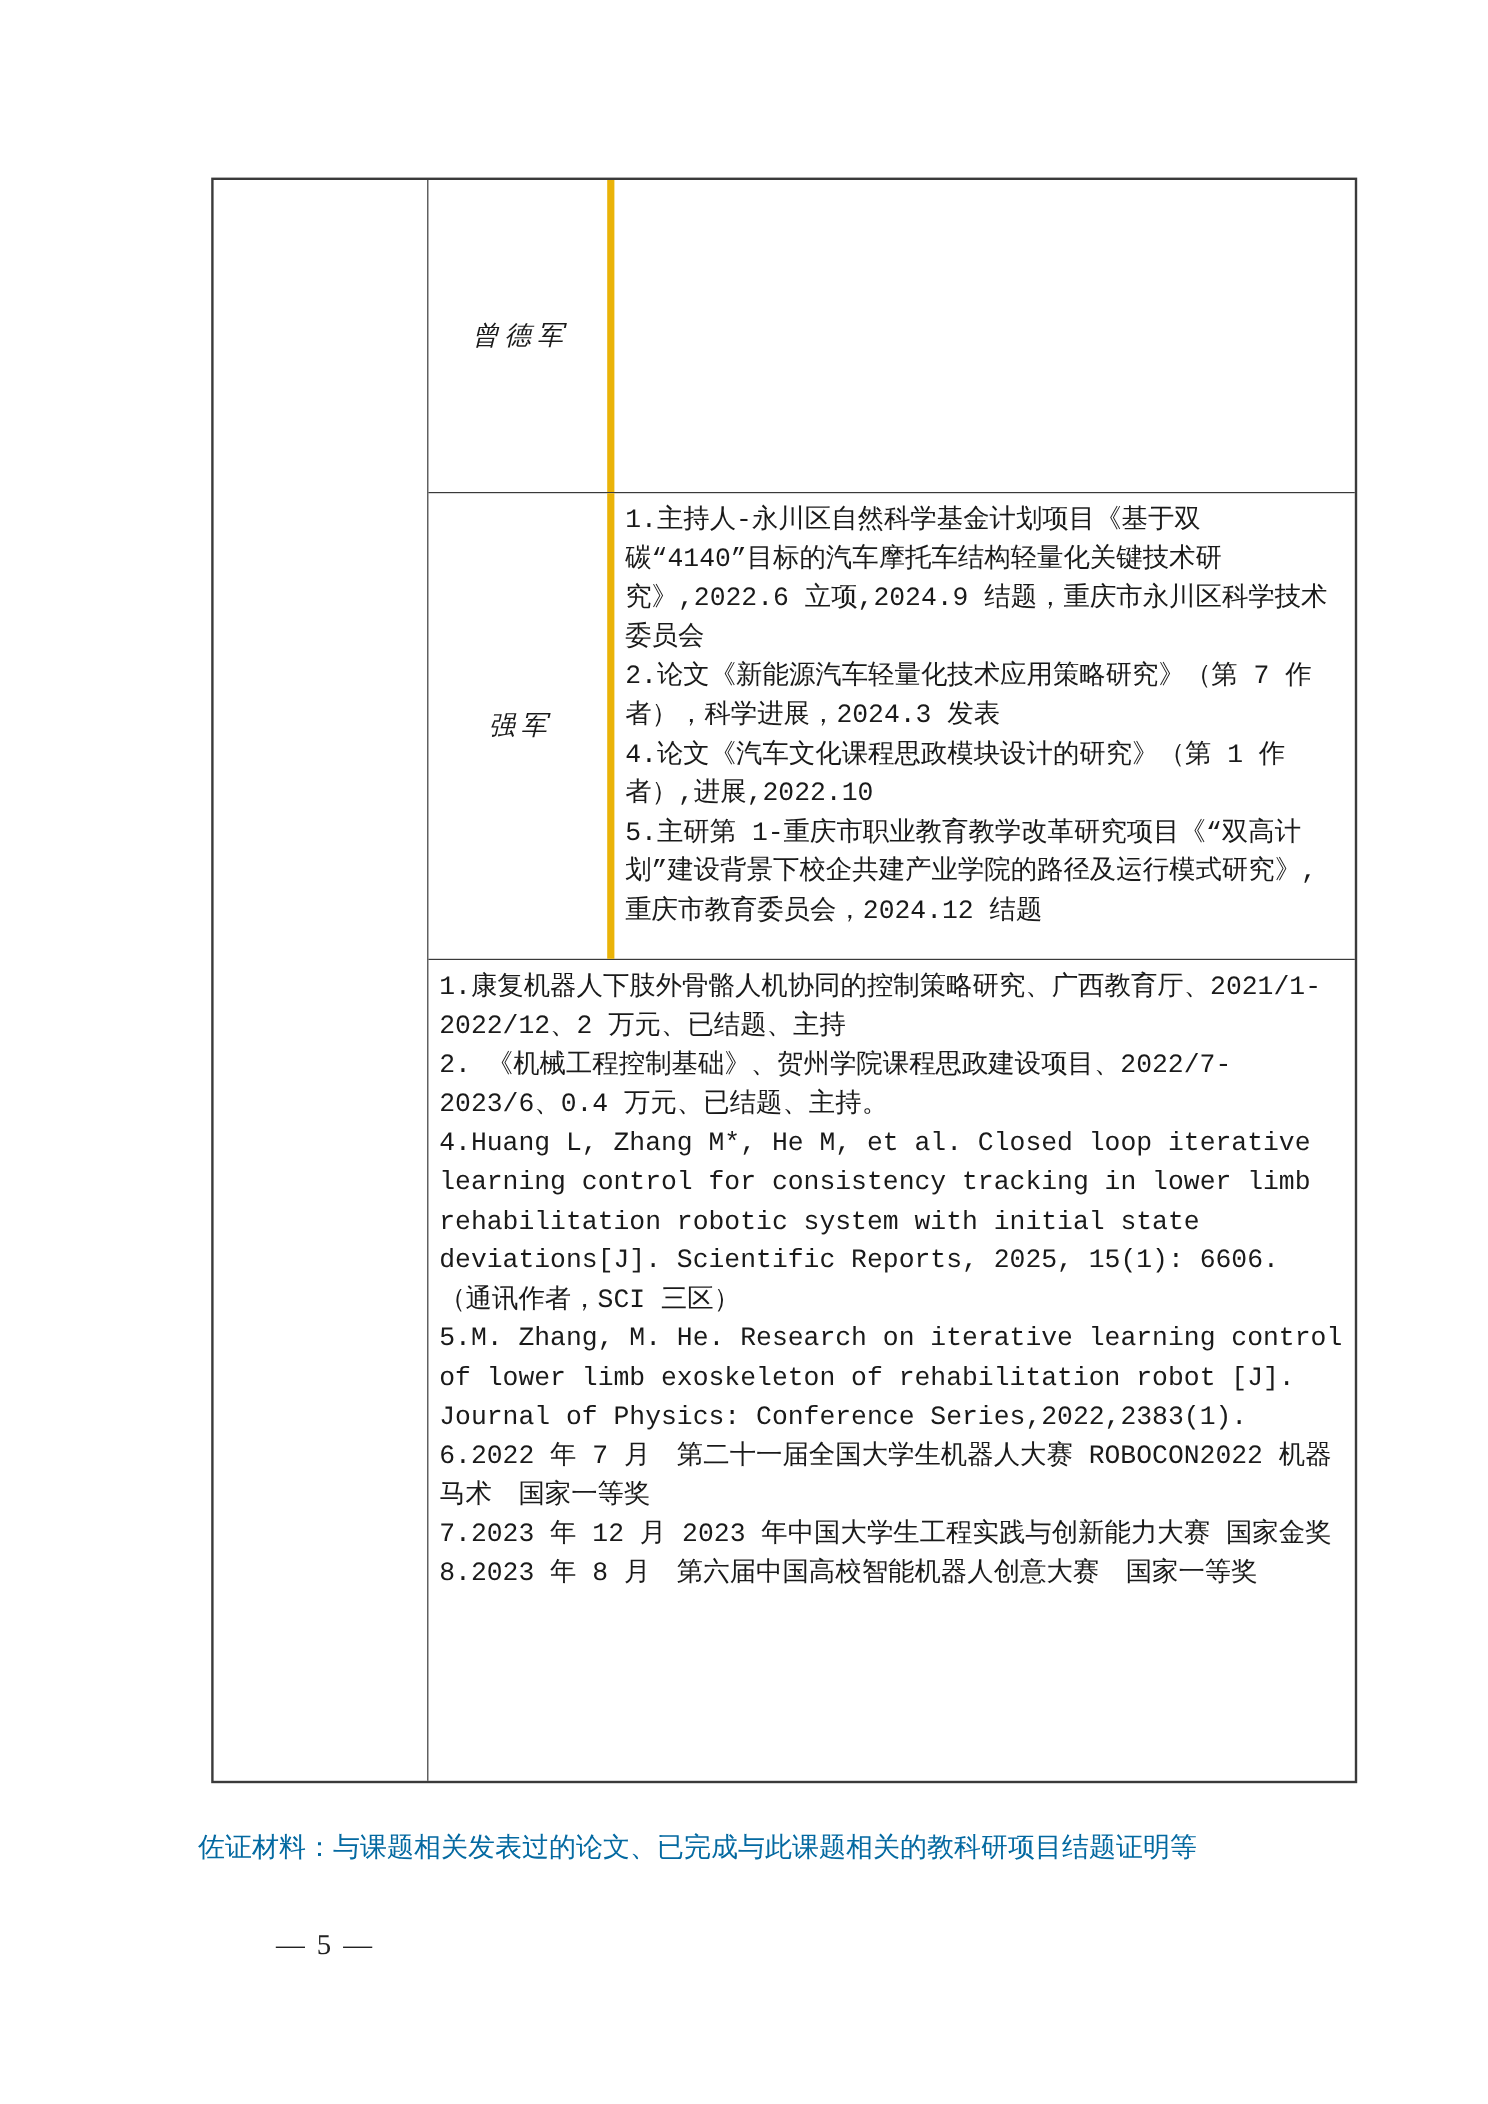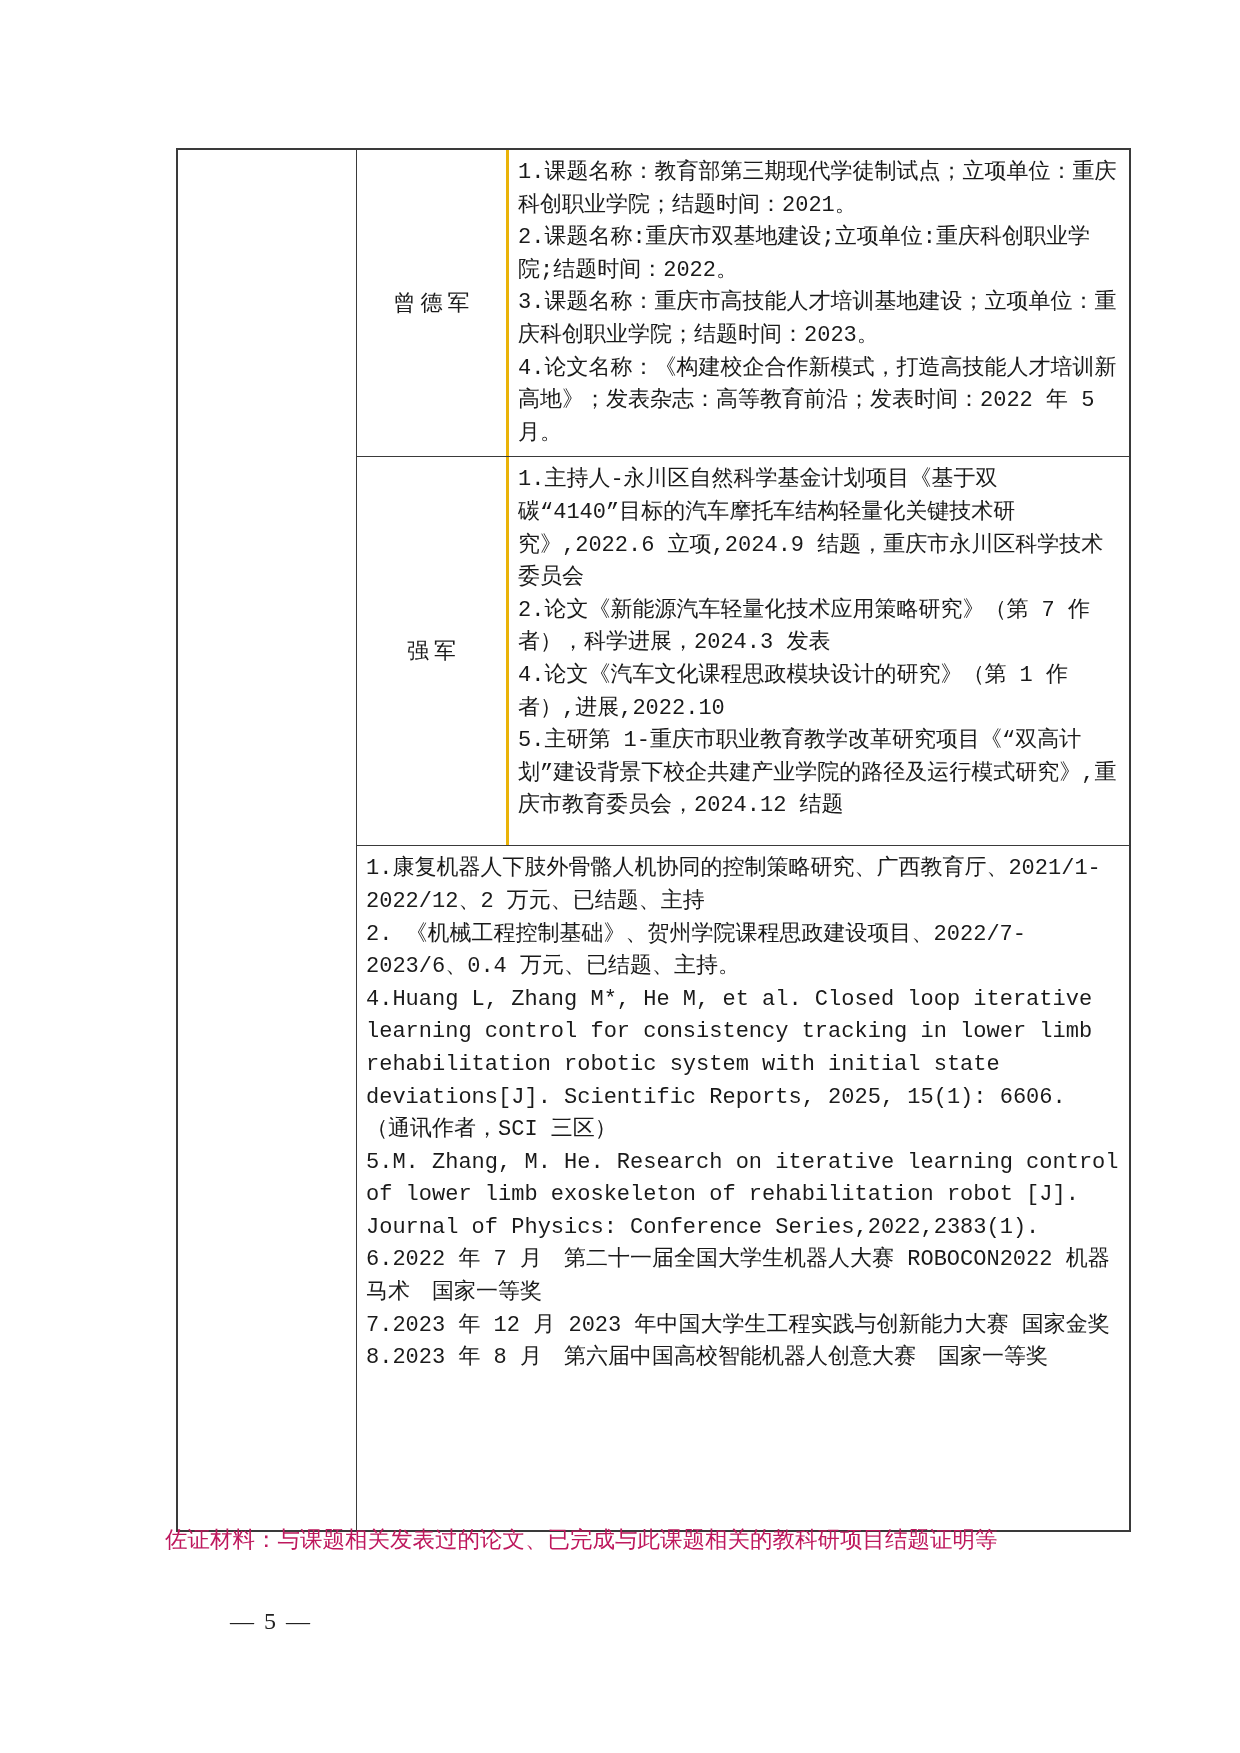--- a/index.html
+++ b/index.html
@@ -24,22 +24,22 @@
     border-right:1px solid #3a3a3a;
   }
   .rows{flex:1;display:flex;flex-direction:column;}
   .trow{display:flex;border-bottom:1px solid #3a3a3a;}
   .trow:last-child{border-bottom:none;}
   .trow:nth-child(1){min-height:260px;}
   .trow:nth-child(2){min-height:388px;}
   .trow:nth-child(3){min-height:684px;}
   .name-cell{
     flex:0 0 149px;
-    border-right:3px solid #eab308;
-    display:flex;align-items:center;justify-content:center;
+    border-right:6px solid #eab308;
+    display:flex;align-items:center;justify-content:center;font-style:italic;
   }
   .tname{
     font-size:22px;
     letter-spacing:5px;
     text-indent:5px;
     white-space:nowrap;
   }
   .content-cell{
     flex:1;
     padding:7px 10px 6px 9px;
@@ -48,47 +48,41 @@
     font-family:"Liberation Mono","Liberation Serif","DejaVu Serif",serif;
   }
   .item{
     white-space:pre-wrap;
     word-break:break-word;
   }
   .footer-note{
     position:absolute;left:165px;top:1524px;
     font-family:"Liberation Sans","DejaVu Sans",sans-serif;
     font-size:22.5px;
-    color:#be185d;
+    color:#0369a1;
     white-space:nowrap;
   }
   .page-num{
     position:absolute;left:230px;top:1608px;
     font-size:24px;
     color:#222;
     letter-spacing:2px;
     white-space:pre;
   }
 </style>
 </head>
 <body>
 
 <div class="doc-table">
   <div class="left-cell"></div>
   <div class="rows" id="rows-container">
   <div class="trow">
     <div class="name-cell">
       <span class="tname">曾德军</span>
     </div>
-    <div class="content-cell">
-          <div class="item">1.课题名称：教育部第三期现代学徒制试点；立项单位：重庆科创职业学院；结题时间：2021。</div>
-          <div class="item">2.课题名称:重庆市双基地建设;立项单位:重庆科创职业学院;结题时间：2022。</div>
-          <div class="item">3.课题名称：重庆市高技能人才培训基地建设；立项单位：重庆科创职业学院；结题时间：2023。</div>
-          <div class="item">4.论文名称：《构建校企合作新模式，打造高技能人才培训新高地》；发表杂志：高等教育前沿；发表时间：2022 年 5 月。</div>
-        </div>
   </div>
 
   <div class="trow">
     <div class="name-cell">
       <span class="tname">强军</span>
     </div>
     <div class="content-cell">
           <div class="item">1.主持人-永川区自然科学基金计划项目《基于双碳“4140”目标的汽车摩托车结构轻量化关键技术研究》,2022.6 立项,2024.9 结题，重庆市永川区科学技术委员会</div>
           <div class="item">2.论文《新能源汽车轻量化技术应用策略研究》（第 7 作者），科学进展，2024.3 发表</div>
           <div class="item">4.论文《汽车文化课程思政模块设计的研究》（第 1 作者）,进展,2022.10</div>

